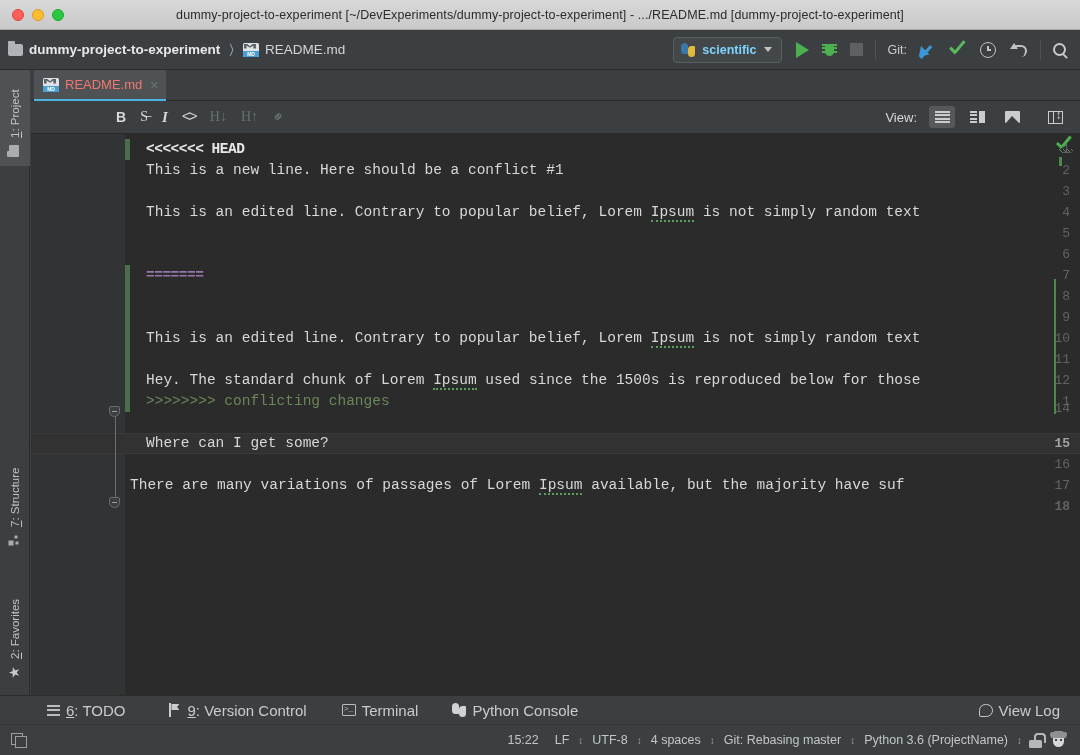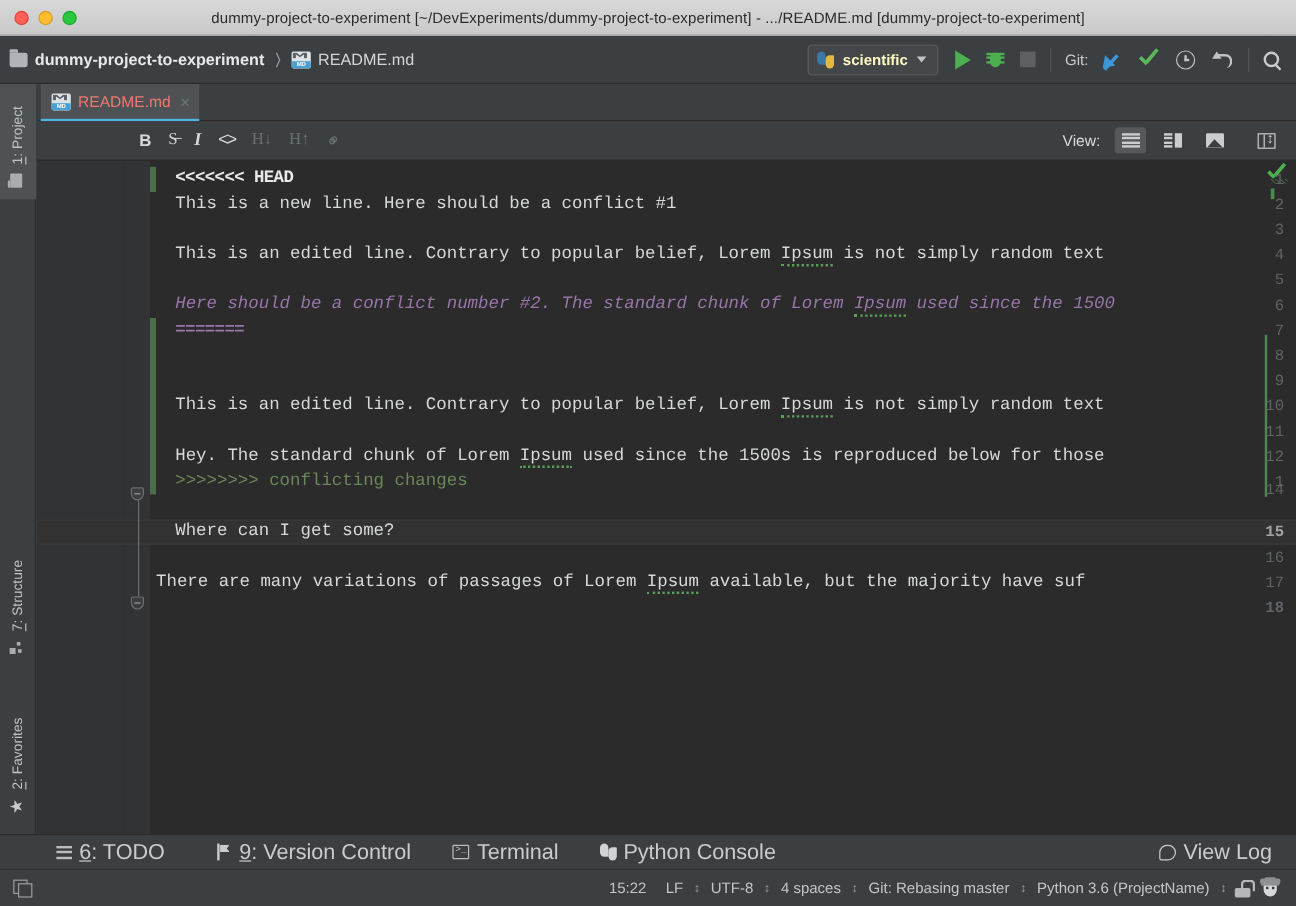--- a/index.html
+++ b/index.html
@@ -69,21 +69,21 @@
     display: flex; align-items: center; gap: 7px;
     border: 1px solid #5a5f61; border-radius: 4px;
     padding: 3px 9px 3px 7px; height: 26px; background: #43474a;
   }
   .py-ico { width: 14px; height: 14px; position: relative; flex: none; }
   .py-ico::before, .py-ico::after {
     content: ""; position: absolute; width: 7px; height: 11px;
   }
   .py-ico::before { background: #3b77a8; border-radius: 4px 4px 1px 4px; left: 0; top: 0; }
   .py-ico::after { background: #e3b93f; border-radius: 4px 1px 4px 4px; right: 0; bottom: 0; }
-  .runcfg-name { font-size: 12.5px; color: #fef9c3; font-weight: bold; }
+  .runcfg-name { font-size: 12.5px; color: #7dd3fc; font-weight: bold; }
   .caret-dn {
     width: 0; height: 0; border-left: 4.5px solid transparent;
     border-right: 4.5px solid transparent; border-top: 5.5px solid #c4c4c4;
   }
 
   .tb-icons { display: flex; align-items: center; gap: 13px; margin-left: 14px; }
   .ico-run {
     width: 0; height: 0; border-top: 8px solid transparent;
     border-bottom: 8px solid transparent; border-left: 13px solid #4caf50;
   }
@@ -320,21 +320,21 @@
   .insp-mark {
     position: absolute; right: 18px; top: 23px; width: 3px; height: 9px; background: #4a8a4a;
   }
 
   
   .bottombar {
     position: absolute; left: 0; top: 695px; width: 1080px; height: 29px;
     background: #3c3f41; border-top: 1px solid #2b2b2b;
     display: flex; align-items: center;
   }
-  .btw { display: flex; align-items: center; gap: 6px; font-size: 18px; color: #c8cccf; }
+  .btw { display: flex; align-items: center; gap: 6px; font-size: 15px; color: #c8cccf; }
   .btw-u { text-decoration: underline; }
   .ico-todo { width: 13px; height: 11px; display:flex; flex-direction:column; justify-content:space-between; }
   .ico-todo i { display:block; height: 2px; background: #b9bdbf; }
   .ico-vcs { width: 13px; height: 14px; position: relative; }
   .ico-vcs::before { content:""; position:absolute; left:1px; top:0; width:2px; height:14px; background:#c8cccf; }
   .ico-vcs::after { content:""; position:absolute; left:3px; top:1px; width:8px; height:6px; background:#c8cccf; clip-path: polygon(0 0,100% 0,70% 50%,100% 100%,0 100%); }
   .ico-term {
     width: 14px; height: 12px; border: 1.5px solid #b9bdbf; border-radius: 1px;
     position: relative; font-size: 8px; color: #b9bdbf; line-height: 9px;
   }
@@ -555,21 +555,20 @@
       <span class="ln" style="top:341px;">17</span>
       <span class="ln" style="top:362px;font-weight:bold;">18</span>
     </div>
 
     <div class="code-area">
       <div class="cl conflict-marker" style="top:5px;">&lt;&lt;&lt;&lt;&lt;&lt;&lt; HEAD</div>
       <div class="cl" style="top:26px;">This is a new line. Here should be a conflict #1</div>
       <div class="cl" style="top:47px;"></div>
       <div class="cl" style="top:68px;">This is an edited line. Contrary to popular belief, Lorem <span class="spell">Ipsum</span> is not simply random text</div>
       <div class="cl" style="top:89px;"></div>
-      <div class="cl ital" style="top:110px;">Here should be a conflict number #2. The standard chunk of Lorem <span class="spell">Ipsum</span> used since the 1500</div>
       <div class="cl sep-marker" style="top:131px;">=======</div>
       <div class="cl" style="top:173px;"></div>
       <div class="cl" style="top:194px;">This is an edited line. Contrary to popular belief, Lorem <span class="spell">Ipsum</span> is not simply random text</div>
       <div class="cl" style="top:215px;"></div>
       <div class="cl" style="top:236px;">Hey. The standard chunk of Lorem <span class="spell">Ipsum</span> used since the 1500s is reproduced below for those</div>
       <div class="cl green" style="top:257px;">&gt;&gt;&gt;&gt;&gt;&gt;&gt;&gt; conflicting changes</div>
       <div class="cl" style="top:278px;"></div>
       <div class="cl" style="top:299px;">Where can I get some?</div>
       <div class="cl" style="top:320px;"></div>
       <div class="cl" style="top:341px; left:0px;">There are many variations of passages of Lorem <span class="spell">Ipsum</span> available, but the majority have suf</div>

